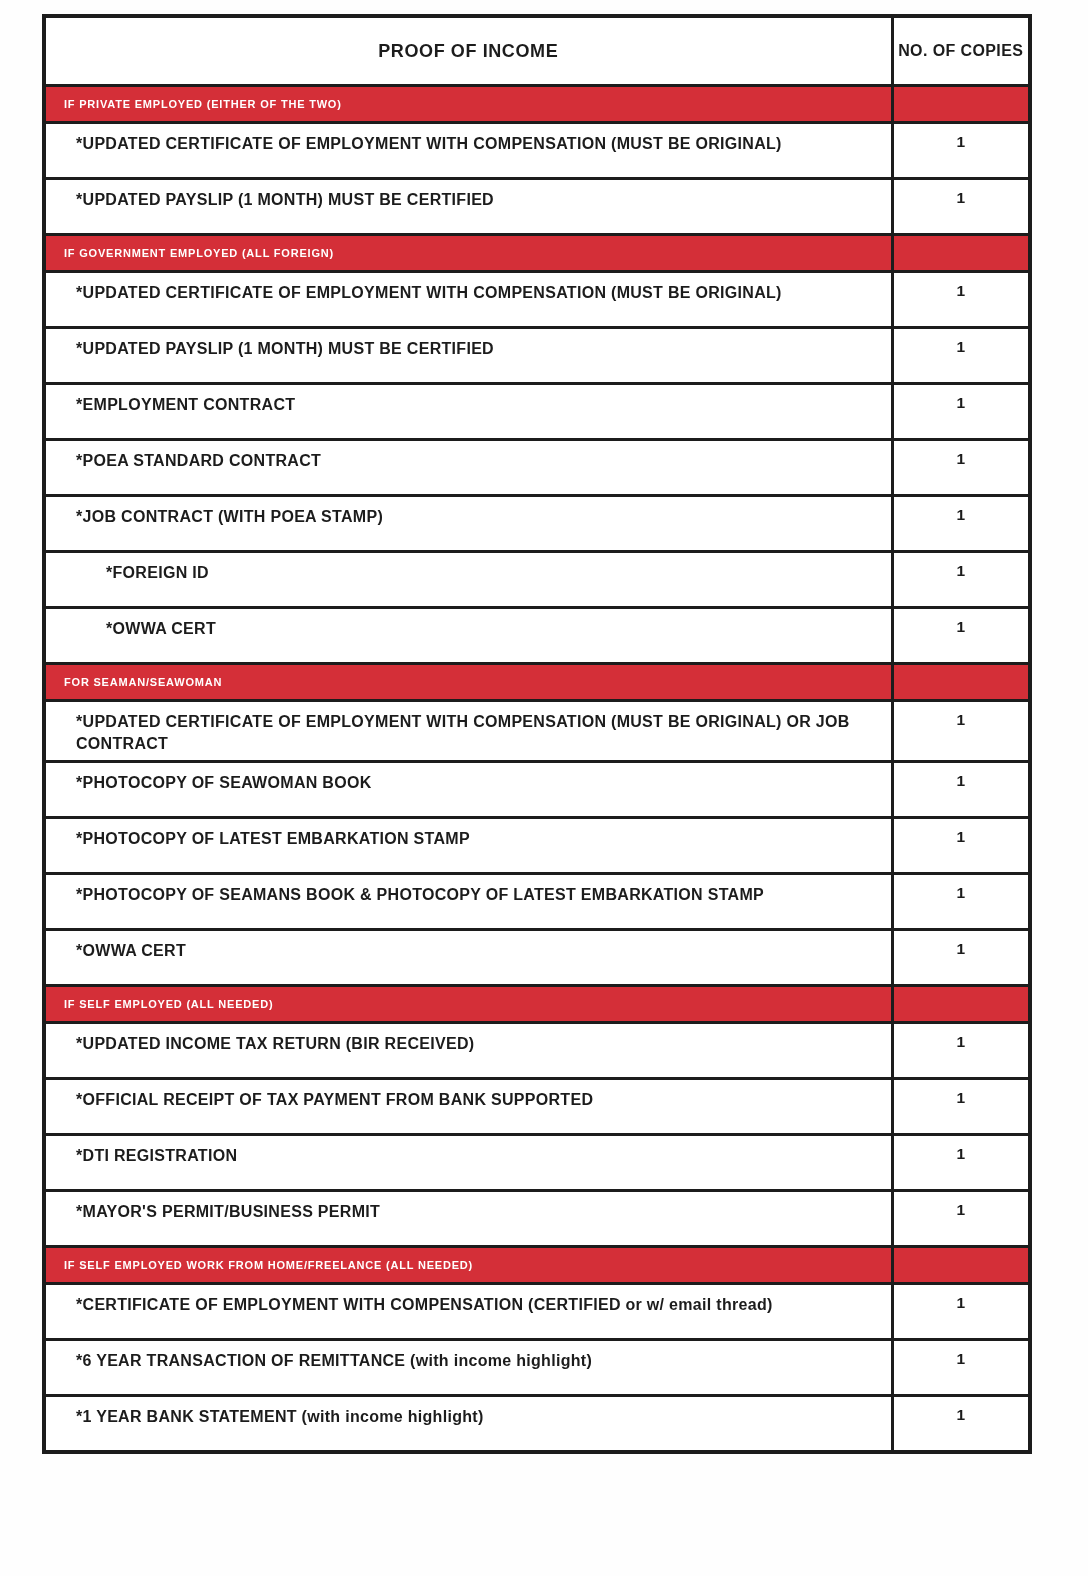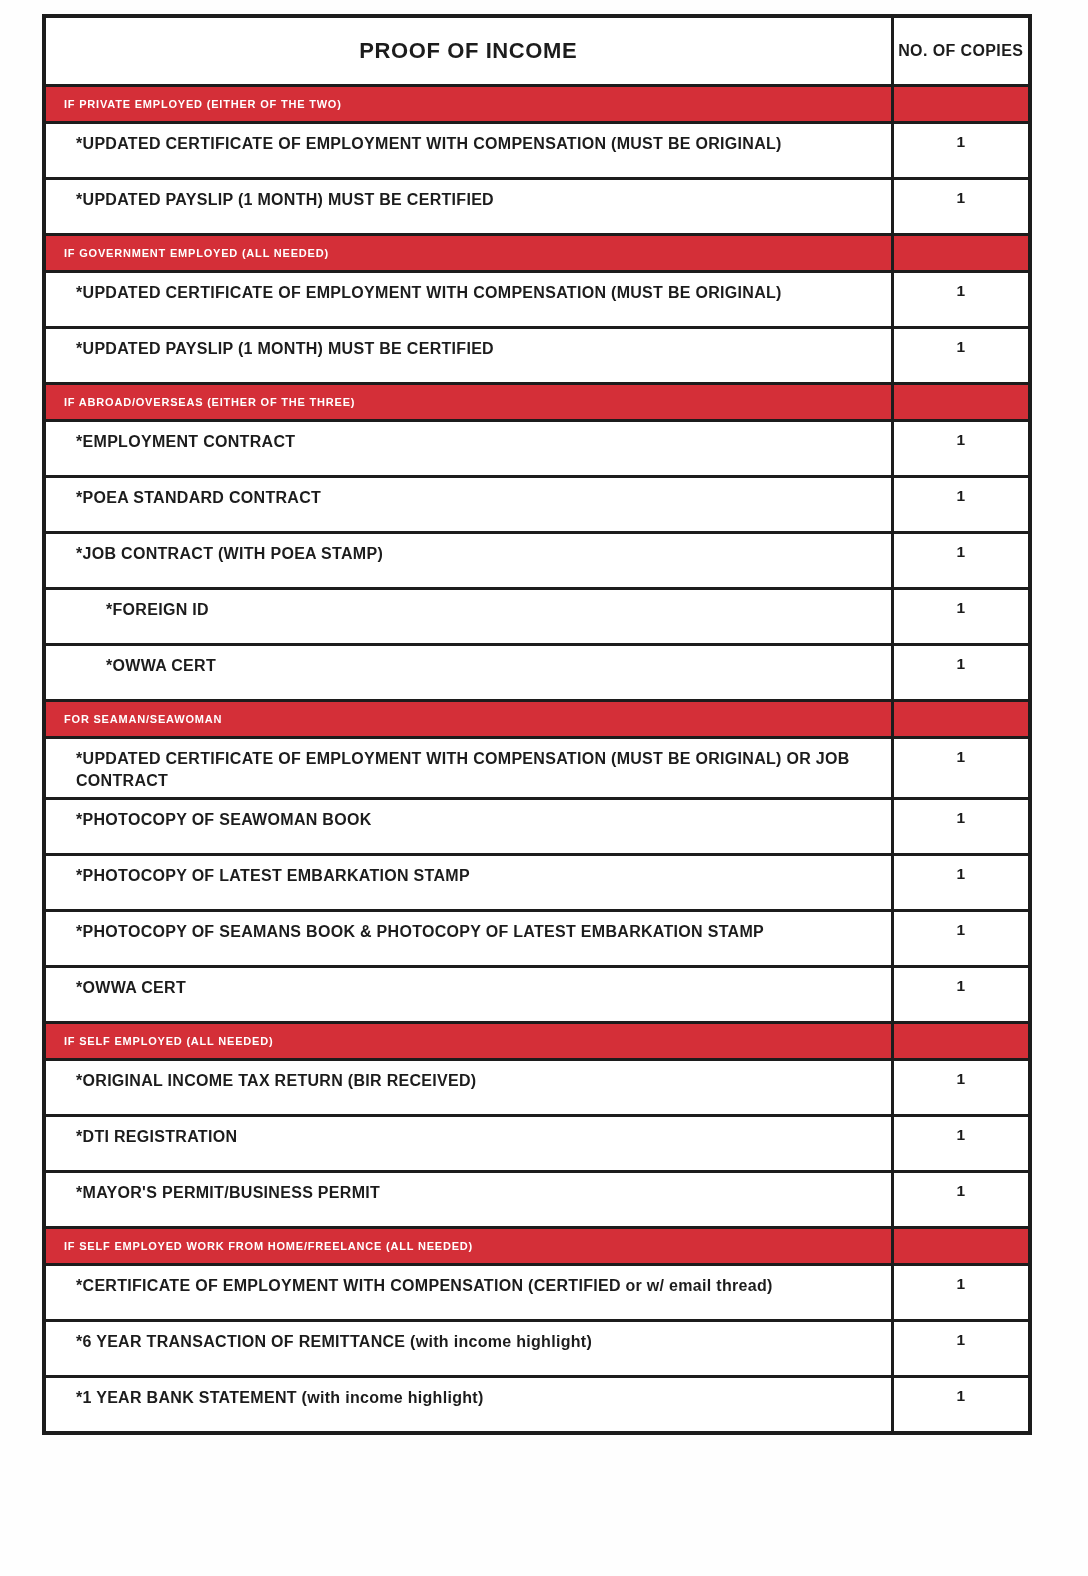--- a/index.html
+++ b/index.html
@@ -29,21 +29,21 @@
   }
   table.req, table.req th, table.req td{
     border:3px solid var(--border);
   }
   table.req{ border-width:4px; }
   col.c-copies{ width:138px; }
   th.h-proof{
     height:64px;
     text-align:center;
     vertical-align:middle;
-    font-size:22px;
+    font-size:18px;
     font-weight:700;
     letter-spacing:0.6px;
     color:var(--text);
     background:#fff;
   }
   th.h-copies{
     text-align:center;
     vertical-align:middle;
     font-size:16px;
     font-weight:700;
@@ -110,35 +110,31 @@
         </tr>
         <tr class="item-row">
           <td class="item-cell">*UPDATED CERTIFICATE OF EMPLOYMENT WITH COMPENSATION (MUST BE ORIGINAL)</td>
           <td class="copies-cell">1</td>
         </tr>
         <tr class="item-row">
           <td class="item-cell">*UPDATED PAYSLIP (1 MONTH) MUST BE CERTIFIED</td>
           <td class="copies-cell">1</td>
         </tr>
         <tr class="section-row">
-          <td>IF GOVERNMENT EMPLOYED (ALL NEEDED)</td>
+          <td>IF GOVERNMENT EMPLOYED (ALL FOREIGN)</td>
           <td class="section-empty"></td>
         </tr>
         <tr class="item-row">
           <td class="item-cell">*UPDATED CERTIFICATE OF EMPLOYMENT WITH COMPENSATION (MUST BE ORIGINAL)</td>
           <td class="copies-cell">1</td>
         </tr>
         <tr class="item-row">
           <td class="item-cell">*UPDATED PAYSLIP (1 MONTH) MUST BE CERTIFIED</td>
           <td class="copies-cell">1</td>
         </tr>
-        <tr class="section-row">
-          <td>IF ABROAD/OVERSEAS (EITHER OF THE THREE)</td>
-          <td class="section-empty"></td>
-        </tr>
         <tr class="item-row">
           <td class="item-cell">*EMPLOYMENT CONTRACT</td>
           <td class="copies-cell">1</td>
         </tr>
         <tr class="item-row">
           <td class="item-cell">*POEA STANDARD CONTRACT</td>
           <td class="copies-cell">1</td>
         </tr>
         <tr class="item-row">
           <td class="item-cell">*JOB CONTRACT (WITH POEA STAMP)</td>
@@ -174,21 +170,25 @@
         </tr>
         <tr class="item-row">
           <td class="item-cell">*OWWA CERT</td>
           <td class="copies-cell">1</td>
         </tr>
         <tr class="section-row">
           <td>IF SELF EMPLOYED (ALL NEEDED)</td>
           <td class="section-empty"></td>
         </tr>
         <tr class="item-row">
-          <td class="item-cell">*ORIGINAL INCOME TAX RETURN (BIR RECEIVED)</td>
+          <td class="item-cell">*UPDATED INCOME TAX RETURN (BIR RECEIVED)</td>
+          <td class="copies-cell">1</td>
+        </tr>
+        <tr class="item-row">
+          <td class="item-cell">*OFFICIAL RECEIPT OF TAX PAYMENT FROM BANK SUPPORTED</td>
           <td class="copies-cell">1</td>
         </tr>
         <tr class="item-row">
           <td class="item-cell">*DTI REGISTRATION</td>
           <td class="copies-cell">1</td>
         </tr>
         <tr class="item-row">
           <td class="item-cell">*MAYOR'S PERMIT/BUSINESS PERMIT</td>
           <td class="copies-cell">1</td>
         </tr>

